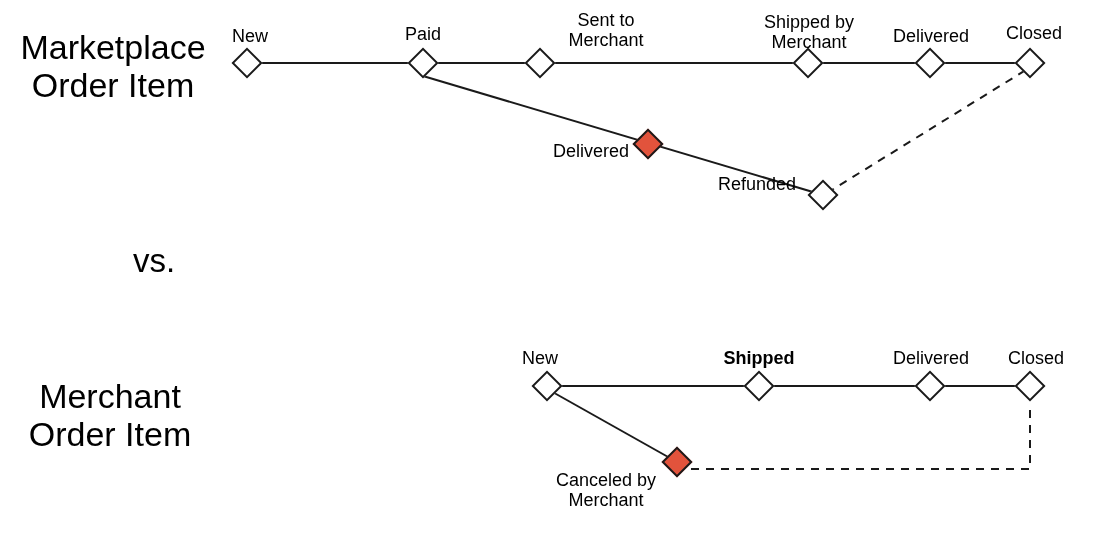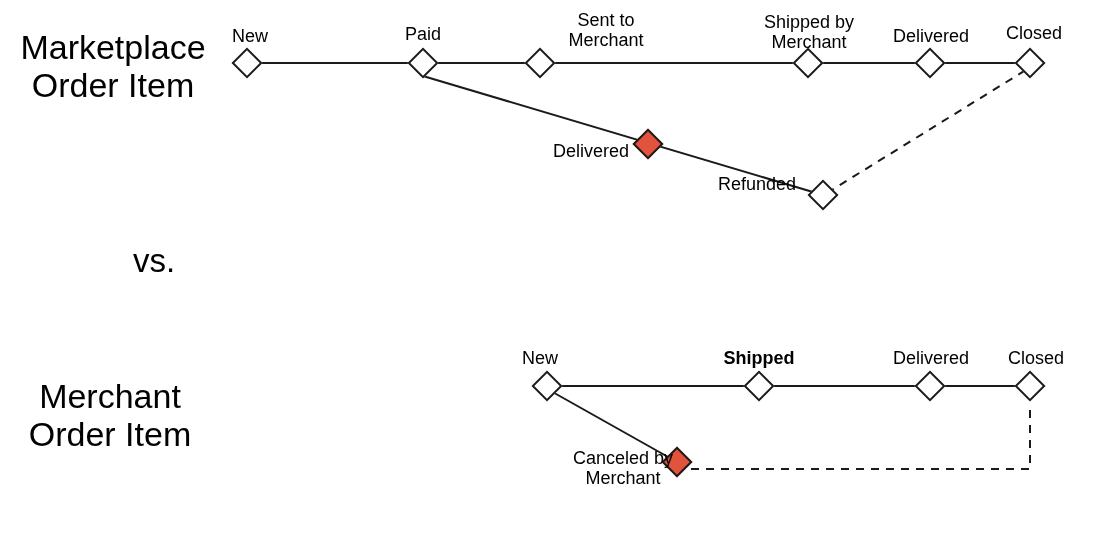--- a/index.html
+++ b/index.html
@@ -105,16 +105,16 @@
   <div class="diamond" style="left:547px; top:386px;"></div>
   <div class="diamond" style="left:759px; top:386px;"></div>
   <div class="diamond" style="left:930px; top:386px;"></div>
   <div class="diamond" style="left:1030px; top:386px;"></div>
   <div class="diamond canceled" style="left:677px; top:462px;"></div>
 
   <div class="node-label" style="left:540px; top:358px;">New</div>
   <div class="node-label" style="left:759px; top:358px;font-weight:bold;">Shipped</div>
   <div class="node-label" style="left:931px; top:358px;">Delivered</div>
   <div class="node-label" style="left:1036px; top:358px;">Closed</div>
-  <div class="node-label" style="left:606px; top:468px;margin-left:17px;">Canceled by
+  <div class="node-label" style="left:606px; top:490px;">Canceled by
 Merchant</div>
 
 </div>
 
 </body></html>

